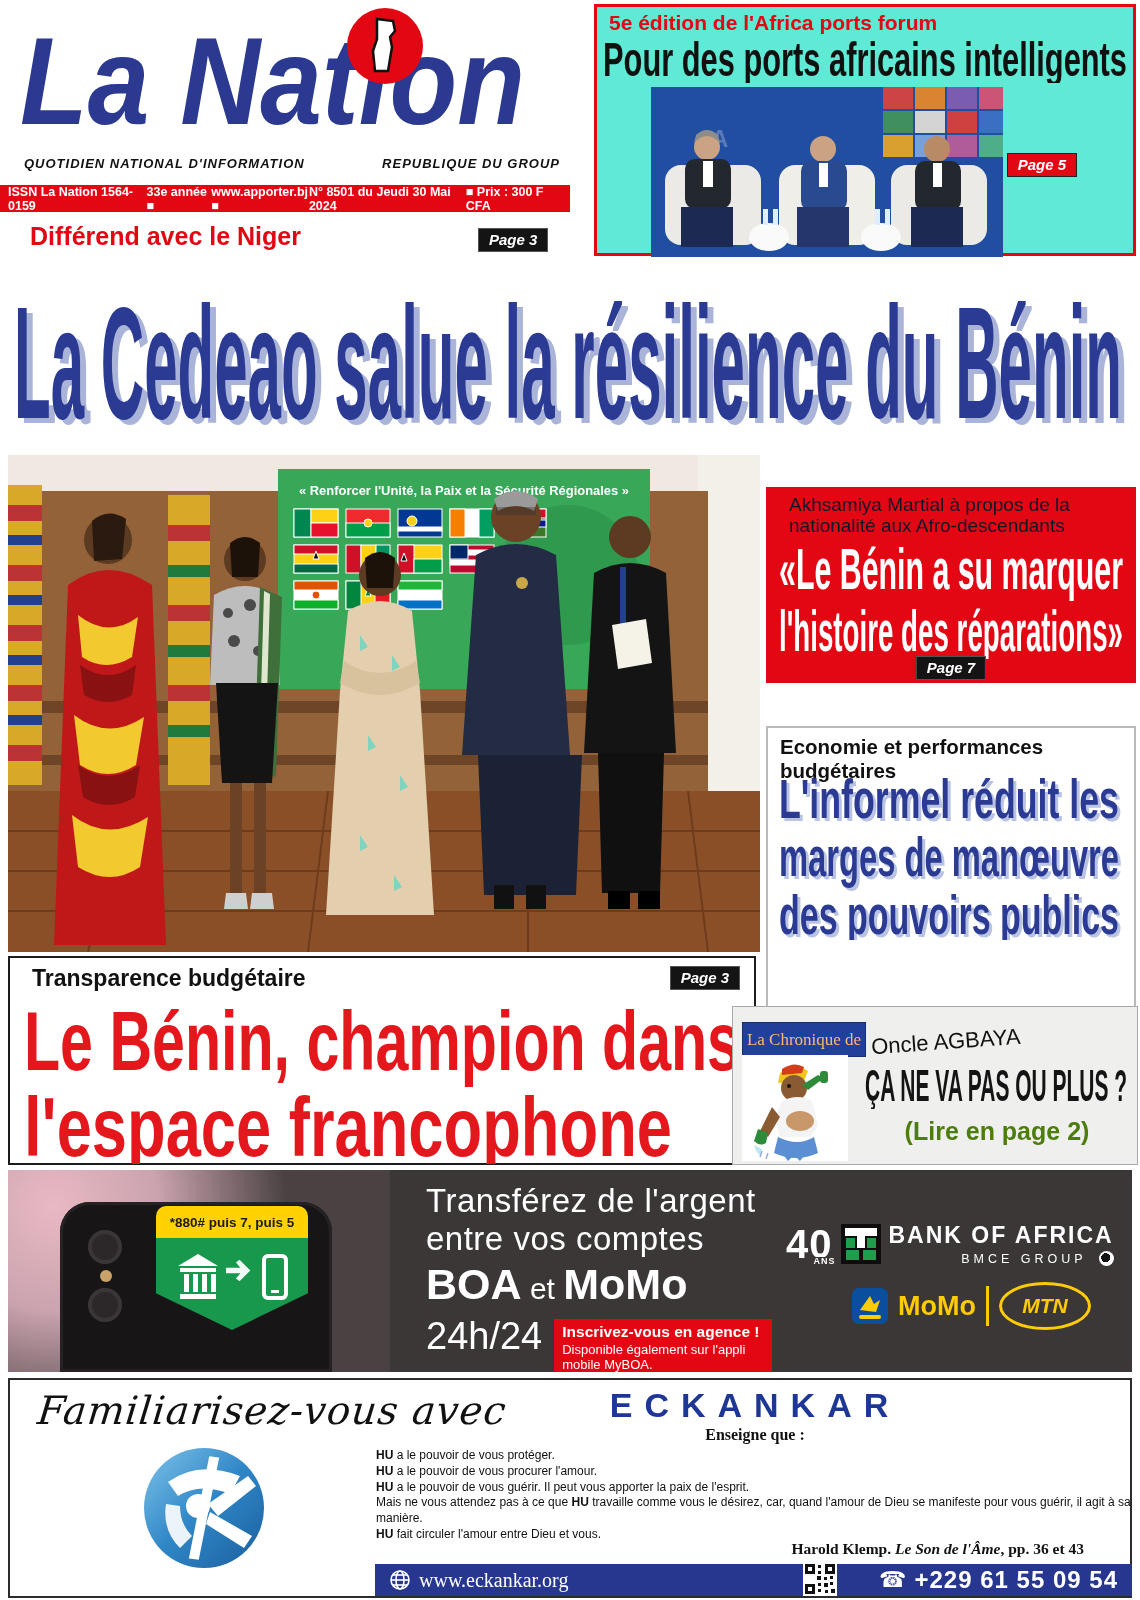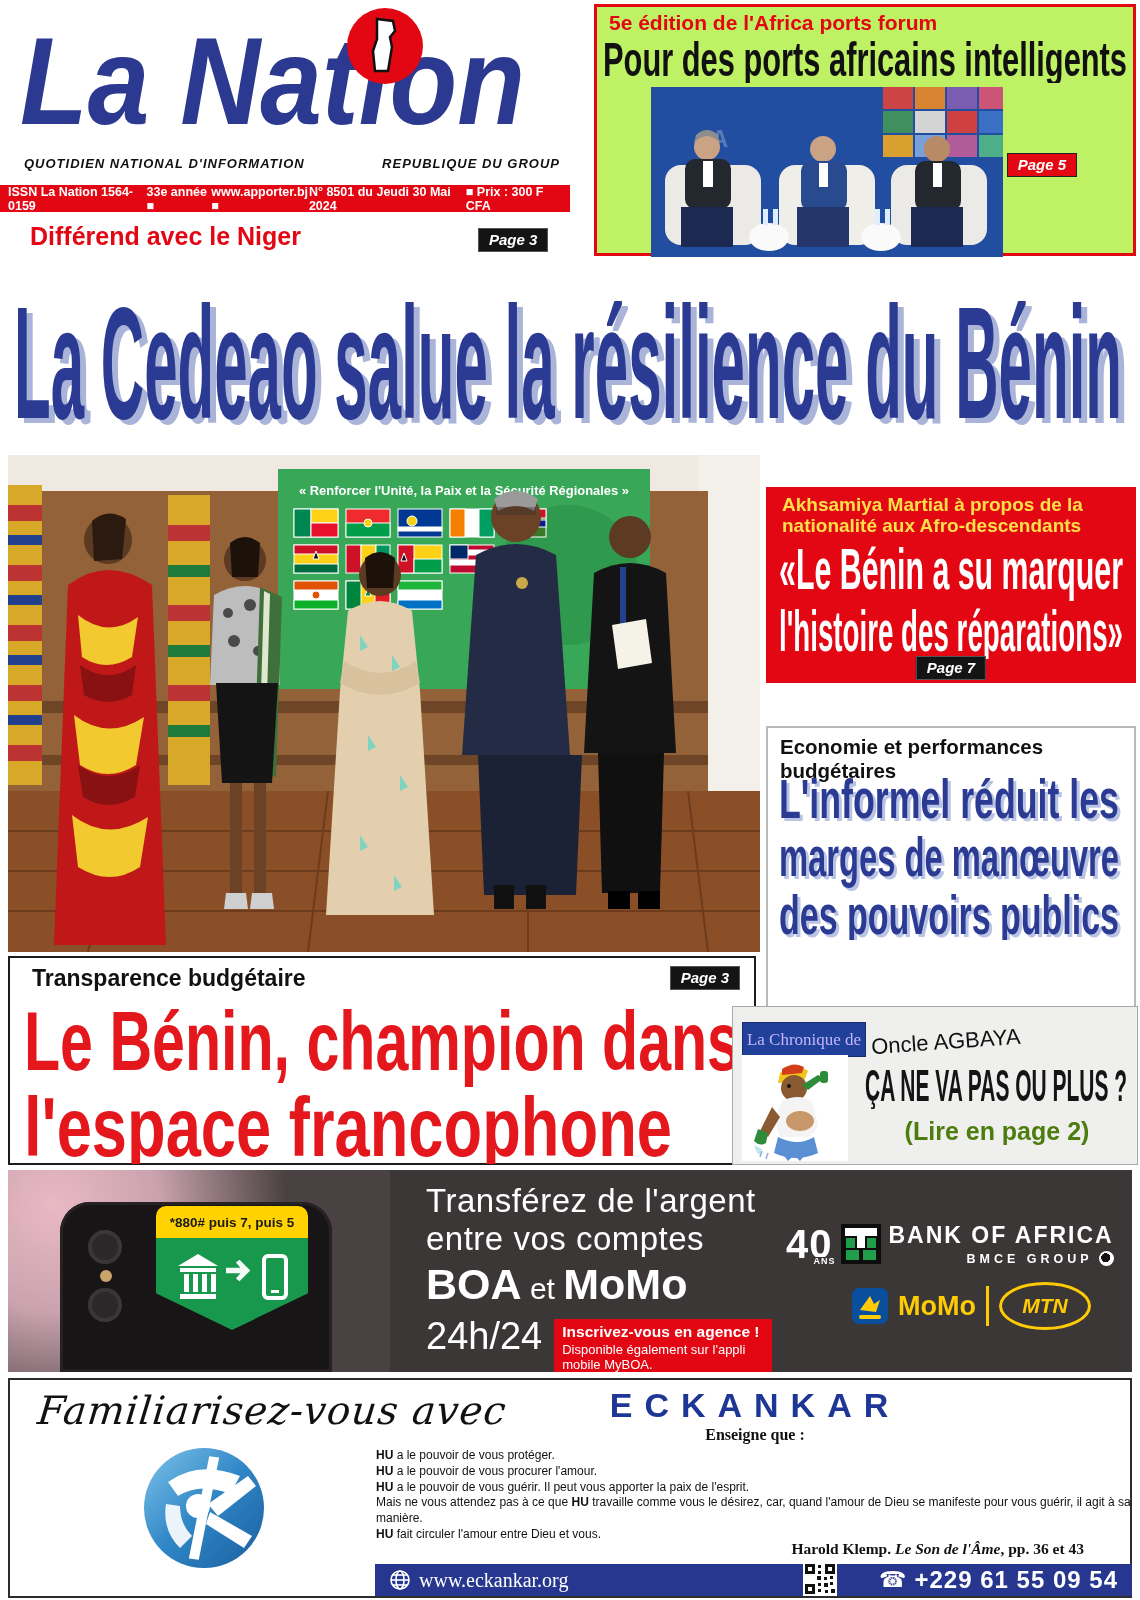--- a/index.html
+++ b/index.html
@@ -12,52 +12,52 @@
   #logo-svg{position:absolute;left:14px;top:6px;}
   #benin-circle{position:absolute;left:347px;top:8px;width:76px;height:76px;border-radius:50%;
                 background:#e30613;display:flex;align-items:center;justify-content:center;}
   .taglines{position:absolute;left:24px;top:156px;width:536px;display:flex;justify-content:space-between;
             font-size:13px;font-weight:bold;font-style:italic;color:#111;letter-spacing:1px;}
   #issn-bar{left:0;top:185px;width:570px;height:27px;background:#e30613;color:#fff;
             display:flex;align-items:center;justify-content:space-between;
             font-size:12.5px;font-weight:bold;padding:0 8px;box-sizing:border-box;}
 
   
-  #ports-box{left:594px;top:4px;width:542px;height:252px;border:3px solid #e30613;background:#bef264;box-sizing:border-box;}
+  #ports-box{left:594px;top:4px;width:542px;height:252px;border:3px solid #e30613;background:#5eead4;box-sizing:border-box;}
   #ports-kicker{position:absolute;left:12px;top:4px;font-size:21px;font-weight:bold;color:#e30613;}
   #ports-headline{position:absolute;left:4px;top:30px;}
   #ports-photo{position:absolute;left:54px;top:80px;}
   #ports-badge{position:absolute;right:56px;top:146px;}
 
   
   #niger-kicker{left:30px;top:222px;font-size:25px;font-weight:bold;color:#e30613;}
   #niger-badge{left:478px;top:228px;}
   #main-headline{left:8px;top:258px;}
   #main-photo{left:8px;top:455px;}
 
   
   #repar-box{left:766px;top:487px;width:370px;height:196px;background:#e30613;box-sizing:border-box;padding-top:7px;}
-  #repar-kicker{color:#fde047;font-weight:bold;font-size:19px;line-height:1.12;padding:0 16px;}
+  #repar-kicker{color:#0f172a;font-weight:normal;font-size:19px;line-height:1.12;padding:0 23px;}
   #repar-headline{position:absolute;left:10px;top:52px;}
   #repar-badge{position:absolute;left:50%;transform:translateX(-50%);bottom:3px;}
 
   #econ-box{left:766px;top:726px;width:370px;height:312px;background:#fff;border:2px solid #b9b9b9;box-sizing:border-box;}
   #econ-kicker{position:absolute;left:12px;top:7px;font-size:20.5px;font-weight:bold;color:#111;}
   #econ-headline{position:absolute;left:9px;top:40px;}
   #econ-badge{position:absolute;left:50%;transform:translateX(-50%);bottom:6px;}
 
   #transp-box{left:8px;top:956px;width:748px;height:209px;background:#fff;border:2px solid #1c1c1c;box-sizing:border-box;}
   #transp-kicker{position:absolute;left:22px;top:7px;font-size:23px;font-weight:bold;color:#111;}
   #transp-badge{position:absolute;right:14px;top:8px;}
   #transp-headline{position:absolute;left:12px;top:40px;}
 
   
   #chron-box{left:732px;top:1006px;width:406px;height:159px;background:#efefed;border:1px solid #a9a9a9;box-sizing:border-box;}
   #chron-label{position:absolute;left:9px;top:15px;width:122px;height:33px;background:#20409a;border:1px solid #16306f;
-               color:#c4b5fd;font-family:"Liberation Serif",serif;font-size:17px;display:flex;align-items:center;justify-content:center;}
+               color:#fdba74;font-family:"Liberation Serif",serif;font-size:17px;display:flex;align-items:center;justify-content:center;}
   #chron-cartoon{position:absolute;left:9px;top:48px;background:#fff;}
   #chron-author{position:absolute;left:138px;top:22px;font-size:22px;color:#111;transform:rotate(-4deg);}
   #chron-title{position:absolute;left:130px;top:54px;}
   #chron-note{position:absolute;left:130px;top:110px;width:268px;text-align:center;
               font-size:25px;font-weight:bold;color:#4d7c0f;}
 
   
   .badge{display:inline-block;font-style:italic;font-weight:bold;font-size:15px;color:#fff;
          padding:2px 10px 3px 10px;white-space:nowrap;}
   .badge-dark{background:#141414;border:1px solid #555;}
@@ -82,22 +82,22 @@
   .boa-row4{display:flex;align-items:flex-start;margin-top:6px;gap:12px;}
   .boa-hours{font-size:38px;}
   #boa-cta{background:#e30613;color:#fff;padding:4px 9px 3px 8px;margin-top:4px;}
   #boa-cta .cta1{font-size:15.5px;font-weight:bold;}
   #boa-cta .cta2{font-size:13px;margin-top:1px;}
   #boa-right{position:absolute;left:778px;top:52px;width:346px;color:#fff;}
   .bank-row{display:flex;align-items:center;gap:8px;}
   #logo40{position:relative;font-size:40px;font-weight:bold;letter-spacing:1px;line-height:1;}
   #logo40 small{position:absolute;right:-4px;bottom:-2px;font-size:9px;font-weight:bold;background:#3b3737;padding:0 1px;}
   .bank-name{font-size:23px;font-weight:bold;letter-spacing:2px;}
-  .bank-sub{font-size:12.5px;font-weight:bold;letter-spacing:4px;text-align:right;margin-top:2px;
-            display:flex;align-items:center;justify-content:flex-end;gap:6px;}
+  .bank-sub{font-size:12.5px;font-weight:normal;letter-spacing:4px;text-align:right;margin-top:2px;
+            display:flex;align-items:center;justify-content:flex-end;gap:12px;}
   .globe-dot{width:15px;height:15px;border-radius:50%;background:radial-gradient(circle at 45% 45%, #141414 0 38%, #fff 40%);}
   .momo-row{display:flex;align-items:center;gap:10px;margin-top:16px;margin-left:66px;}
   .momo-txt{color:#ffcb05;font-weight:bold;font-size:27px;}
   .momo-div{width:3px;height:40px;background:#ffcb05;}
   .mtn-oval{width:86px;height:42px;border:3px solid #ffcb05;border-radius:50%;display:flex;align-items:center;justify-content:center;
             color:#ffcb05;font-weight:bold;font-size:21px;font-style:italic;}
 
   
   #eck-box{left:8px;top:1378px;width:1124px;height:220px;background:#fff;border:2px solid #2c2c2c;box-sizing:border-box;}
   #eck-intro{position:absolute;left:28px;top:8px;font-family:"DejaVu Serif",serif;font-style:italic;

